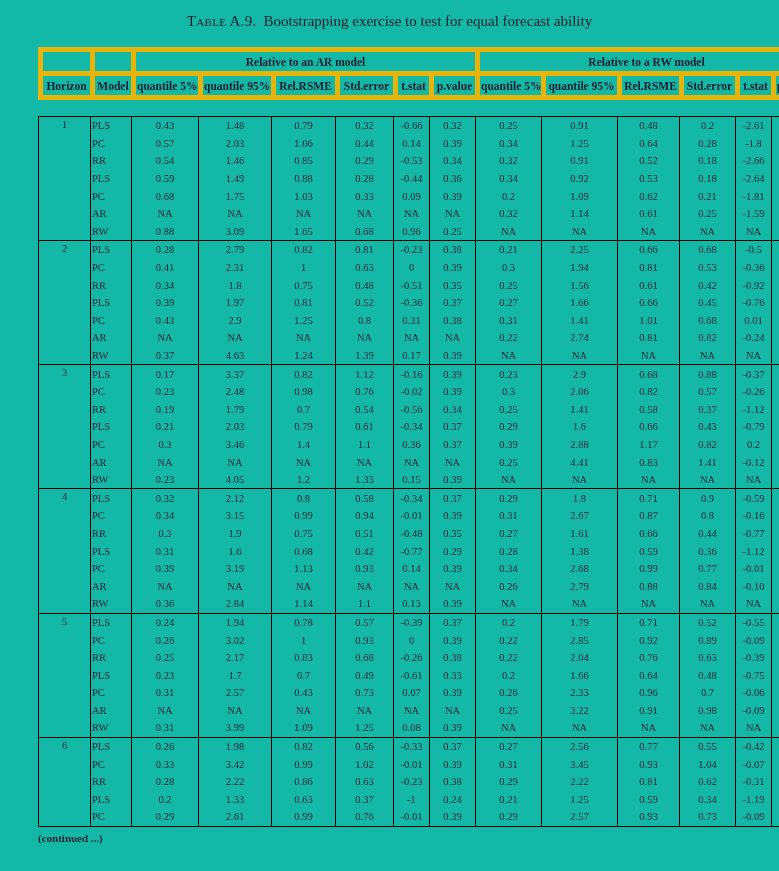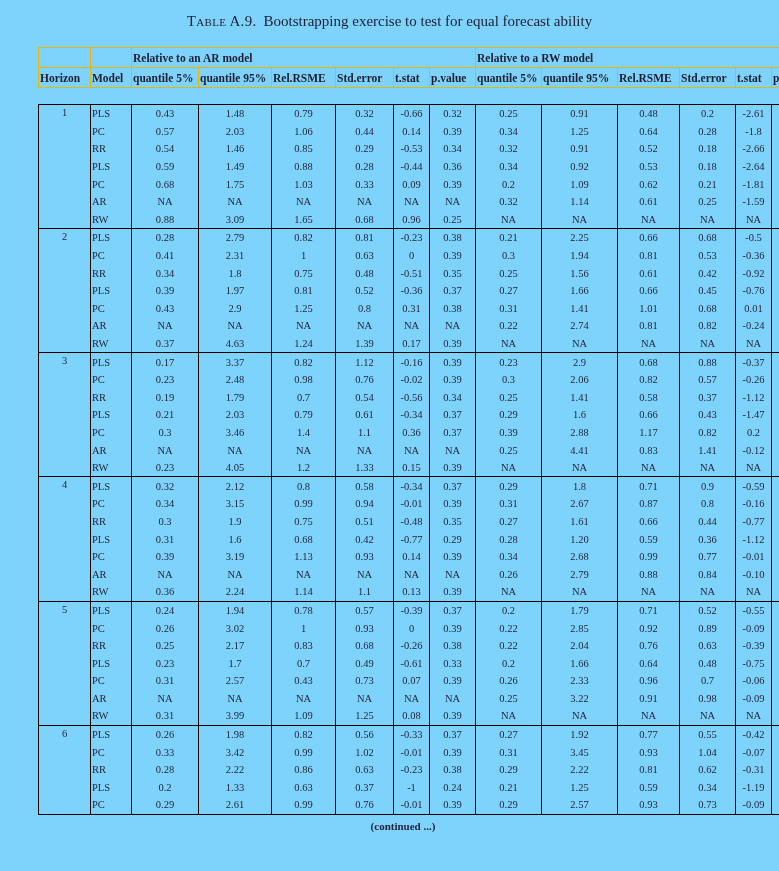--- a/index.html
+++ b/index.html
@@ -1,20 +1,20 @@
 <!DOCTYPE html>
 <html><head>
 <meta charset="utf-8">
 <style>
   html, body { margin: 0; padding: 0; background: #ffffff; }
   .page {
     position: relative;
     width: 779px;
     height: 871px;
-    background: #7dd3fc;
+    background: #14b8a6;
     font-family: "Liberation Serif", "DejaVu Serif", serif;
     color: #232332;
     overflow: hidden;
   }
   .title {
     text-align: center;
     padding-top: 13px;
     font-size: 15px;
     color: #1e1e30;
   }
@@ -24,21 +24,22 @@
     margin-right: 7px;
   }
   table {
     border-collapse: collapse;
     table-layout: fixed;
     width: 730px;
     margin-left: 38px;
   }
   .header-table { margin-top: 17px; border: 1.5px solid #000; }
   .header-table td {
-    border: 1px solid #eab308;
+    border: 5px solid #eab308;
+    text-align: center;
     font-weight: bold;
     font-size: 11.5px;
     height: 19px;
     padding: 0 1px;
     overflow: hidden;
     white-space: nowrap;
     color: #1e1e30;
   }
   .body-table { margin-top: 16px; border: 1.5px solid #000; }
   .body-table td {
@@ -52,21 +53,21 @@
     white-space: nowrap;
     color: #26263a;
   }
   .body-table tr.block-start td { border-top: 1px solid #000; }
   .body-table td.horizon { vertical-align: top; padding-top: 2px; }
   .body-table td.model { text-align: left; }
   .continued {
     width: 730px;
     margin-left: 38px;
     margin-top: 5px;
-    text-align: center;
+    text-align: left;
     font-size: 11px;
     font-weight: bold;
     color: #26263a;
   }
 </style>
 </head>
 <body>
 
 <div class="page">
 
@@ -398,21 +399,21 @@
           <td class="num">0.21</td>
           <td class="num">2.03</td>
           <td class="num">0.79</td>
           <td class="num">0.61</td>
           <td class="num">-0.34</td>
           <td class="num">0.37</td>
           <td class="num">0.29</td>
           <td class="num">1.6</td>
           <td class="num">0.66</td>
           <td class="num">0.43</td>
-          <td class="num">-1.47</td>
+          <td class="num">-0.79</td>
           <td class="num">0.29</td>
         </tr>
         <tr>
           <td class="model">PC</td>
           <td class="num">0.3</td>
           <td class="num">3.46</td>
           <td class="num">1.4</td>
           <td class="num">1.1</td>
           <td class="num">0.36</td>
           <td class="num">0.37</td>
@@ -501,21 +502,21 @@
         </tr>
         <tr>
           <td class="model">PLS</td>
           <td class="num">0.31</td>
           <td class="num">1.6</td>
           <td class="num">0.68</td>
           <td class="num">0.42</td>
           <td class="num">-0.77</td>
           <td class="num">0.29</td>
           <td class="num">0.28</td>
-          <td class="num">1.20</td>
+          <td class="num">1.38</td>
           <td class="num">0.59</td>
           <td class="num">0.36</td>
           <td class="num">-1.12</td>
           <td class="num">0.21</td>
         </tr>
         <tr>
           <td class="model">PC</td>
           <td class="num">0.39</td>
           <td class="num">3.19</td>
           <td class="num">1.13</td>
@@ -540,21 +541,21 @@
           <td class="num">0.26</td>
           <td class="num">2.79</td>
           <td class="num">0.88</td>
           <td class="num">0.84</td>
           <td class="num">-0.10</td>
           <td class="num">0.39</td>
         </tr>
         <tr>
           <td class="model">RW</td>
           <td class="num">0.36</td>
-          <td class="num">2.24</td>
+          <td class="num">2.84</td>
           <td class="num">1.14</td>
           <td class="num">1.1</td>
           <td class="num">0.13</td>
           <td class="num">0.39</td>
           <td class="num">NA</td>
           <td class="num">NA</td>
           <td class="num">NA</td>
           <td class="num">NA</td>
           <td class="num">NA</td>
           <td class="num">NA</td>
@@ -668,21 +669,21 @@
         <tr class="block-start">
           <td class="horizon" rowspan="5">6</td>
           <td class="model">PLS</td>
           <td class="num">0.26</td>
           <td class="num">1.98</td>
           <td class="num">0.82</td>
           <td class="num">0.56</td>
           <td class="num">-0.33</td>
           <td class="num">0.37</td>
           <td class="num">0.27</td>
-          <td class="num">1.92</td>
+          <td class="num">2.56</td>
           <td class="num">0.77</td>
           <td class="num">0.55</td>
           <td class="num">-0.42</td>
           <td class="num">0.36</td>
         </tr>
         <tr>
           <td class="model">PC</td>
           <td class="num">0.33</td>
           <td class="num">3.42</td>
           <td class="num">0.99</td>

